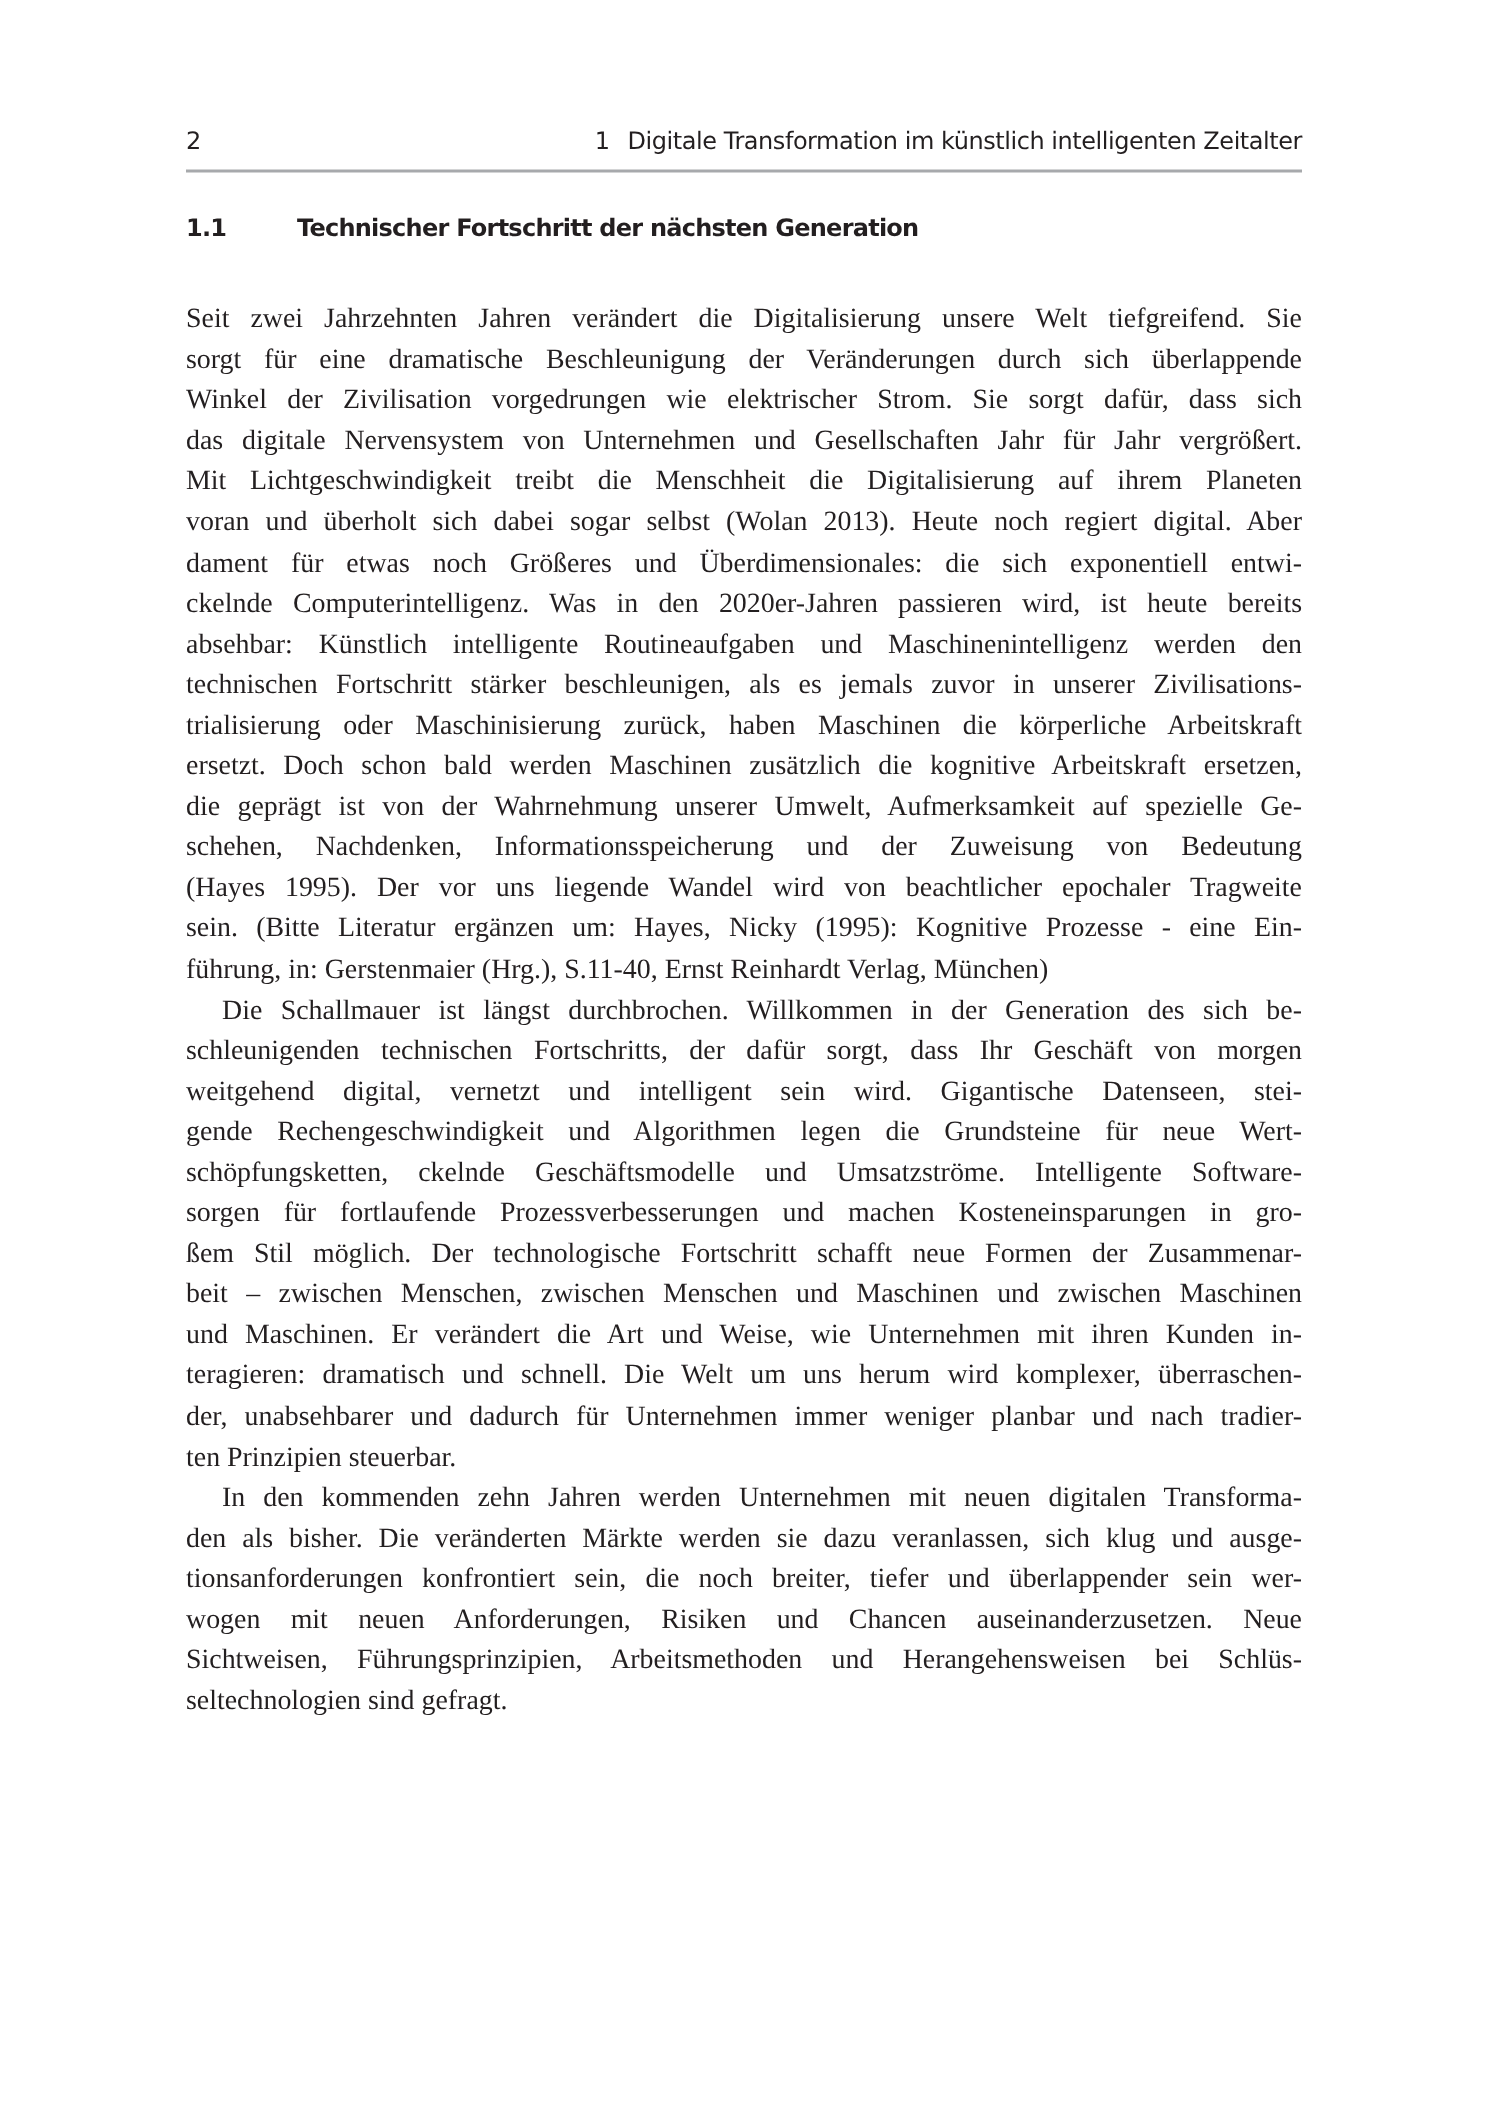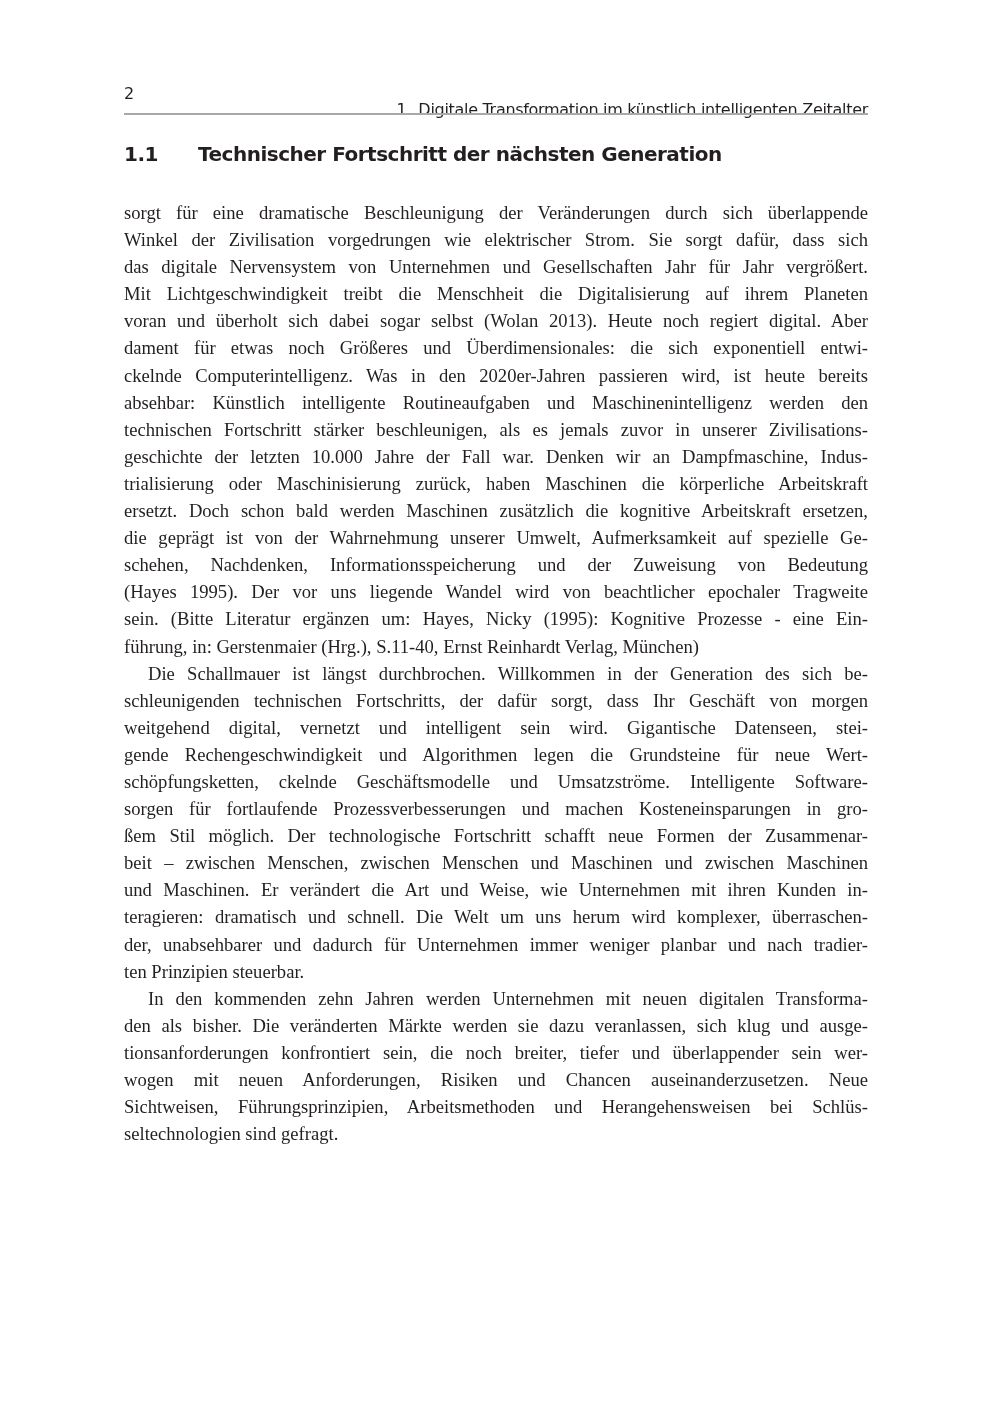--- a/index.html
+++ b/index.html
@@ -4,26 +4,26 @@
 <style>
   html, body { margin: 0; padding: 0; background: #ffffff; }
   body { width: 992px; height: 1417px; position: relative; overflow: hidden; }
   .page { position: absolute; left: 124px; top: 0; width: 744px; }
   .running-head {
     position: absolute; top: 84px; left: 0; width: 744px; height: 24px;
     font-family: "DejaVu Sans", sans-serif; font-size: 16px; color: #231f20;
     letter-spacing: -0.3px;
   }
   .page-num { position: absolute; left: 0; top: 0; }
-  .chapter-ref { position: absolute; right: 0; top: 16px; white-space: nowrap; }
+  .chapter-ref { position: absolute; right: 0; top: 0; white-space: nowrap; }
   .chapter-ref .chnum { margin-right: 12px; }
   .rule { position: absolute; top: 113px; left: 0; width: 744px; height: 2px; background: #a7a9ac; }
   .section-heading {
     position: absolute; top: 142px; left: 0; width: 744px;
-    font-family: "DejaVu Sans", sans-serif; font-weight: bold; font-size: 20px;
+    font-family: "DejaVu Sans", sans-serif; font-weight: bold; font-size: 16px;
     color: #231f20; letter-spacing: -0.5px; white-space: nowrap;
   }
   .section-heading .secnum { display: inline-block; width: 74px; }
   .body {
     position: absolute; top: 199px; left: 0; width: 744px;
     font-family: "Liberation Serif", serif; font-size: 18.6px; line-height: 27.1px;
     color: #231f20;
   }
   .line { display: block; height: 27.1px; white-space: nowrap; text-align: justify; text-align-last: justify; }
   .line.last { text-align-last: left; }
@@ -40,30 +40,30 @@
     </span>
   </div>
   <div class="rule"></div>
 
   <div class="section-heading">
     <span class="secnum">1.1</span><span>Technischer Fortschritt der nächsten Generation</span>
   </div>
 
   <div class="body" id="body">
       <div>
+        <span class="line">Seit zwei Jahrzehnten Jahren verändert die Digitalisierung unsere Welt tiefgreifend. Sie</span>
         <span class="line">sorgt für eine dramatische Beschleunigung der Veränderungen durch sich überlappende</span>
         <span class="line">Winkel der Zivilisation vorgedrungen wie elektrischer Strom. Sie sorgt dafür, dass sich</span>
         <span class="line">das digitale Nervensystem von Unternehmen und Gesellschaften Jahr für Jahr vergrößert.</span>
         <span class="line">Mit Lichtgeschwindigkeit treibt die Menschheit die Digitalisierung auf ihrem Planeten</span>
         <span class="line">voran und überholt sich dabei sogar selbst (Wolan 2013). Heute noch regiert digital. Aber</span>
         <span class="line">dament für etwas noch Größeres und Überdimensionales: die sich exponentiell entwi-</span>
         <span class="line">ckelnde Computerintelligenz. Was in den 2020er-Jahren passieren wird, ist heute bereits</span>
         <span class="line">absehbar: Künstlich intelligente Routineaufgaben und Maschinenintelligenz werden den</span>
         <span class="line">technischen Fortschritt stärker beschleunigen, als es jemals zuvor in unserer Zivilisations-</span>
-        <span class="line">geschichte der letzten 10.000 Jahre der Fall war. Denken wir an Dampfmaschine, Indus-</span>
         <span class="line">trialisierung oder Maschinisierung zurück, haben Maschinen die körperliche Arbeitskraft</span>
         <span class="line">ersetzt. Doch schon bald werden Maschinen zusätzlich die kognitive Arbeitskraft ersetzen,</span>
         <span class="line">die geprägt ist von der Wahrnehmung unserer Umwelt, Aufmerksamkeit auf spezielle Ge-</span>
         <span class="line">schehen, Nachdenken, Informationsspeicherung und der Zuweisung von Bedeutung</span>
         <span class="line">(Hayes 1995). Der vor uns liegende Wandel wird von beachtlicher epochaler Tragweite</span>
         <span class="line">sein. (Bitte Literatur ergänzen um: Hayes, Nicky (1995): Kognitive Prozesse - eine Ein-</span>
         <span class="line last">führung, in: Gerstenmaier (Hrg.), S.11-40, Ernst Reinhardt Verlag, München)</span>
       </div>
       <div>
         <span class="line indent">Die Schallmauer ist längst durchbrochen. Willkommen in der Generation des sich be-</span>

